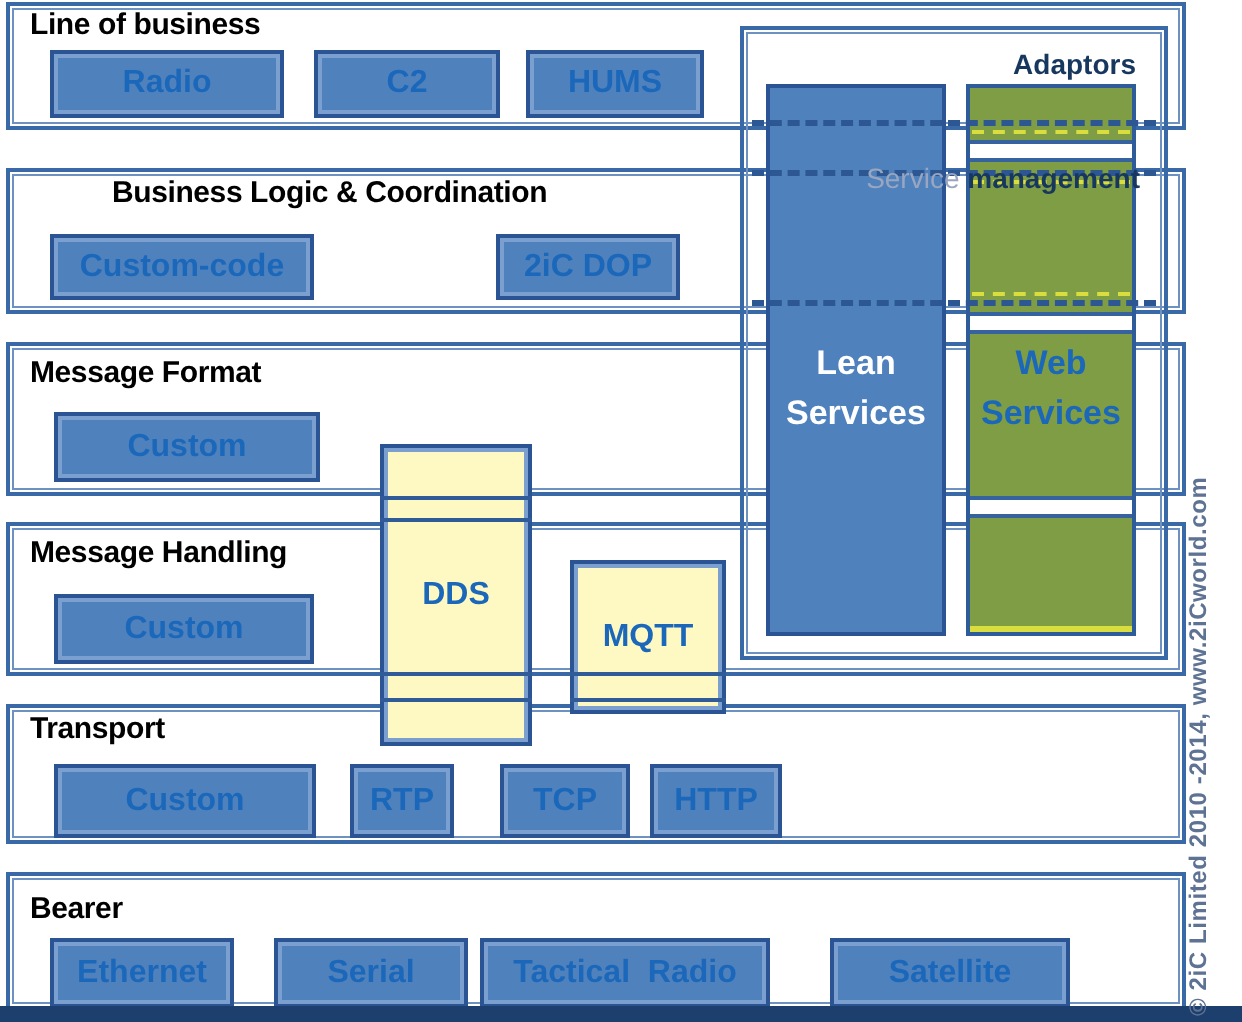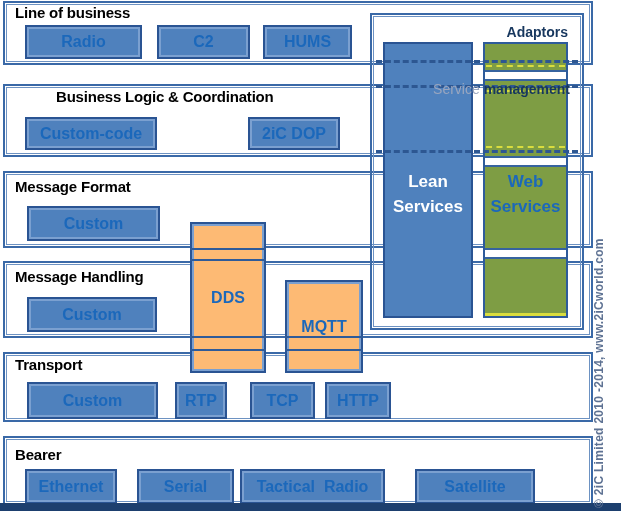--- a/index.html
+++ b/index.html
@@ -13,21 +13,21 @@
   .row-title{position:relative;z-index:2;color:#000;font-weight:bold;font-size:15px;
              padding-left:10px;letter-spacing:-0.2px;}
 
   
   .box{position:absolute;background:#4f81bd;border:2px solid #2a5493;box-sizing:border-box;
        box-shadow:inset 0 0 0 2px #7ba0d0;display:flex;align-items:center;justify-content:center;
        z-index:3;}
   .box-label{color:#1b68bb;font-weight:bold;font-size:16px;white-space:pre;}
 
   
-  .tallbox{position:absolute;background:#fdba74;border:2px solid #2a5493;box-sizing:border-box;
+  .tallbox{position:absolute;background:#fef9c3;border:2px solid #2a5493;box-sizing:border-box;
            box-shadow:inset 0 0 0 2px #7ba0d0;display:flex;align-items:center;justify-content:center;
            z-index:4;}
   .stripe{position:absolute;left:-2px;width:calc(100% + 4px);height:2px;background:#2f5b99;z-index:5;}
 
   
   .wrapper{position:absolute;left:370px;top:13px;width:214px;height:317px;
            border:2px solid #3a69a7;box-sizing:border-box;z-index:2;}
   .wrapper::after{content:"";position:absolute;inset:1px;border:1px solid #6d92c2;}
 
   
@@ -139,21 +139,21 @@
       </div>
   </div>
 
   <div class="tallbox" style="left:190px;top:222px;width:76px;height:151px;">
     <span class="box-label">DDS</span>
     <div class="stripe" style="top:24px;"></div>
     <div class="stripe" style="top:35px;"></div>
     <div class="stripe" style="top:112px;"></div>
     <div class="stripe" style="top:125px;"></div>
   </div>
-  <div class="tallbox" style="left:285px;top:280px;width:78px;height:93px;justify-content:center;">
+  <div class="tallbox" style="left:285px;top:280px;width:78px;height:77px;justify-content:center;">
     <span class="box-label">MQTT</span>
     <div class="stripe" style="top:54px;"></div>
     <div class="stripe" style="top:67px;"></div>
   </div>
 
   <div class="wrapper"></div>
 
   <div class="col col-lean">
     <div class="col-text">Lean Services</div>
   </div>

